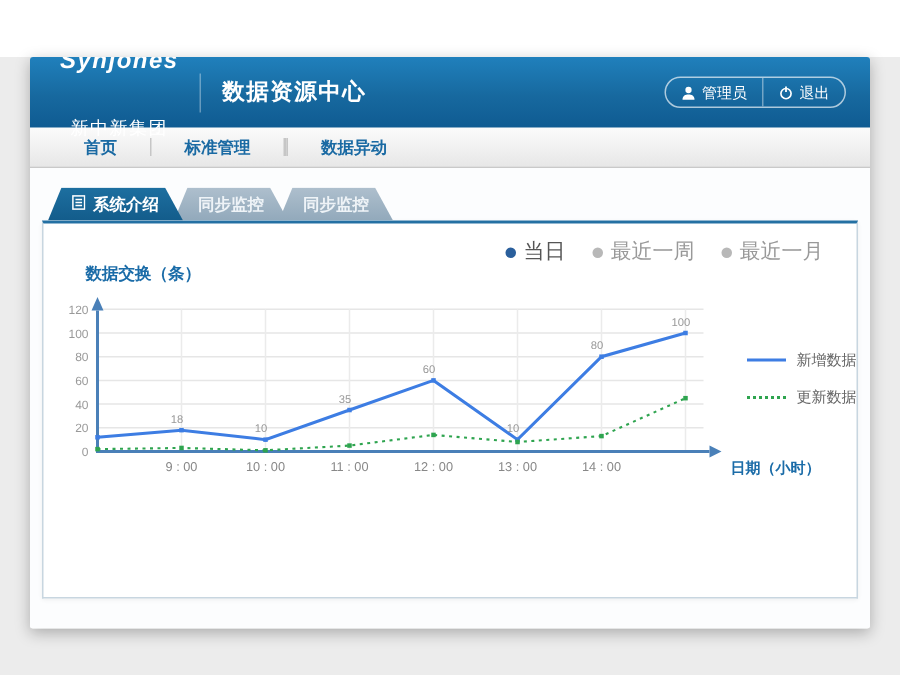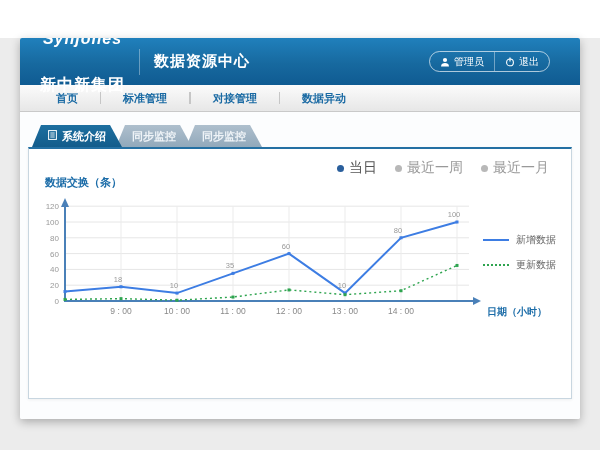--- a/index.html
+++ b/index.html
@@ -8,24 +8,24 @@
     background:#ececec; }
   .top-strip { position:absolute; left:0; top:0; width:600px; height:38px; background:#ffffff; }
   .app { position:absolute; left:20px; top:38px; width:560px; height:381px;
     background:#fff; border-radius:2px; box-shadow:0 3px 10px rgba(0,0,0,.28); overflow:hidden; }
 
   
   .header { height:47px; background:linear-gradient(180deg,#2080bc 0%,#17699f 55%,#0f5b92 100%);
     display:flex; align-items:center; position:relative; }
   .logo { display:flex; flex-direction:column; align-items:center; margin-left:20px; line-height:1;gap:27px; }
   .logo .brand { color:#fff; font-size:16px; font-weight:bold; letter-spacing:1px; font-style:italic; }
-  .logo .brand-sub { color:#fff; font-size:16px; font-weight:bold; margin-top:3px; letter-spacing:1px; }
+  .logo .brand-sub { color:#fff; font-size:12px; font-weight:normal; margin-top:3px; letter-spacing:1px; }
   .hdr-divider { width:1px; height:26px; background:rgba(255,255,255,.35); margin:0 14px; }
   .app-title { color:#fff; font-size:15px; font-weight:bold; letter-spacing:1px; }
-  .user-pill { position:absolute; right:30px; top:13px; height:21px; display:flex; align-items:center;
+  .user-pill { position:absolute; right:16px; top:13px; height:21px; display:flex; align-items:center;
     border:1px solid rgba(255,255,255,.65); border-radius:11px; overflow:hidden; }
   .user-pill .item { display:flex; align-items:center; gap:4px; padding:0 10px; height:100%;
     color:#fff; font-size:10px; cursor:pointer; }
   .user-pill .item + .item { border-left:1px solid rgba(255,255,255,.4); }
   .user-pill svg { display:block; }
 
   
   .nav { height:27px; background:linear-gradient(180deg,#fbfbfb,#e7e7e7);
     border-bottom:1px solid #c9c9c9; display:flex; align-items:center; padding-left:14px; }
   .nav .nav-item { color:#1a6aa3; font-size:11px; font-weight:bold; padding:0 22px; cursor:pointer; }
@@ -45,26 +45,26 @@
     height:252px; box-shadow:0 1px 3px rgba(0,0,0,.06); }
 
   .filters { position:absolute; top:10px; right:22px; display:flex; gap:18px; align-items:center; }
   .filter { display:flex; align-items:center; gap:5px; font-size:14px; cursor:pointer; }
   .filter .dot { width:7px; height:7px; border-radius:50%; }
   .filter.selected .dot { background:#2a5f9c; }
   .filter.unselected .dot { background:#b8b8b8; }
   .filter.selected span.lbl { color:#555; }
   .filter.unselected span.lbl { color:#999; }
 
-  .ylabel { position:absolute; top:26px; left:16px; font-size:11px; font-weight:bold; color:#1b6ca8; }
+  .ylabel { position:absolute; top:26px; left:28px; font-size:11px; font-weight:bold; color:#1b6ca8; }
 
   .chart-wrap { position:absolute; top:44px; left:0; width:540px; height:134px; }
   .chart-wrap svg { display:block; }
 
-  .series-legend { position:absolute; top:84px; right:15px; display:flex; flex-direction:column; gap:11px; }
+  .series-legend { position:absolute; top:84px; right:0; display:flex; flex-direction:column; gap:11px; }
   .legend-item { display:flex; align-items:center; gap:7px; cursor:pointer; }
   .legend-item .sample { width:26px; height:0; }
   .legend-item .sample.solid { border-top:2px solid #3d7de3; }
   .legend-item .sample.dotted { border-top:2px dotted #2ea44f; }
   .legend-item .lbl { font-size:10px; color:#666; }
 
   .note { position:absolute; top:206px; left:0; right:0; text-align:center; font-size:10px; color:#999; }
   .note .prefix { color:#e03b3b; }
 </style>
 </head>
@@ -103,21 +103,20 @@
       </div>
     </div>
   </div>
 
   <div class="nav">
     <div class="nav-item">首页</div>
     <div class="nav-sep"></div>
     <div class="nav-item">标准管理</div>
     <div class="nav-sep"></div>
     <div class="nav-sep"></div>
-    <div class="nav-item">对接管理</div>
     <div class="nav-sep"></div>
     <div class="nav-item">数据异动</div>
   </div>
 
   <div class="content">
 
     <div class="tabs">
       <div class="tab active">
         <span>
           <svg width="9" height="10" viewBox="0 0 9 10">

